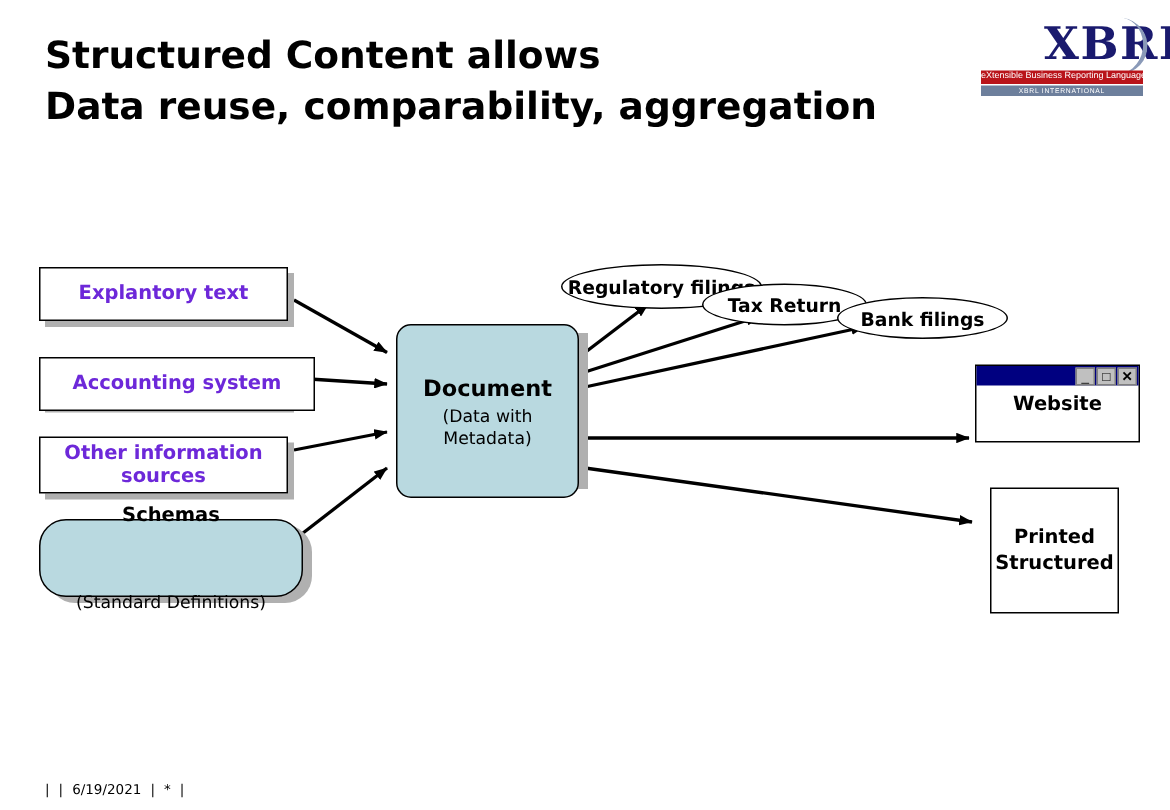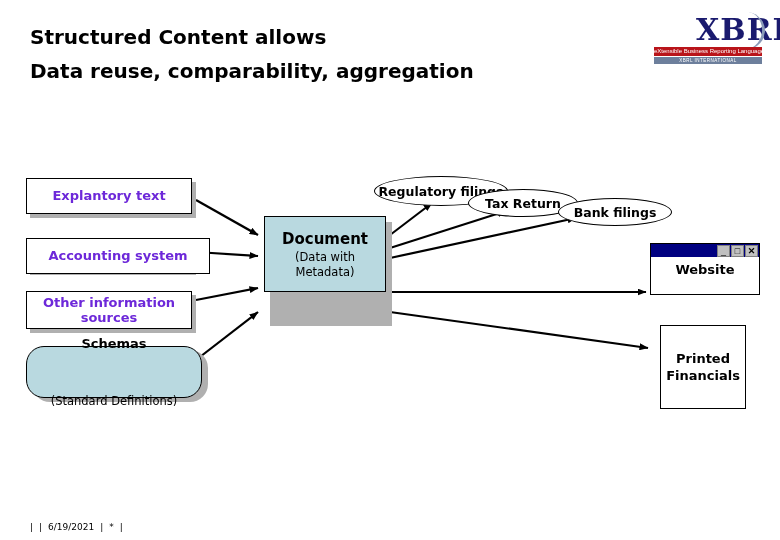--- a/index.html
+++ b/index.html
@@ -23,21 +23,21 @@
 
   
   .title-block {
     position: absolute;
     left: 30px;
     top: 20px;
     width: 620px;
   }
   .title-line {
     font-family: "DejaVu Sans", sans-serif;
-    font-size: 20px;
+    font-size: 25px;
     font-weight: bold;
     color: #000000;
     line-height: 34px;
     letter-spacing: 0px;
     white-space: nowrap;
   }
 
   
   .logo {
     position: absolute;
@@ -342,21 +342,21 @@
     <span>Other information sources</span>
   </div>
 
   <div class="shadow" style="left:32px; top:350px; width:176px; height:52px; border-radius:18px;"></div>
   <div class="schemas" style="left:26px; top:346px; width:176px; height:52px; z-index:2;">
     <div class="s-title">Schemas</div>
     <div class="s-sub">(Standard Definitions)</div>
   </div>
 
   <div class="shadow" style="left:270px; top:222px; width:122px; height:104px;"></div>
-  <div class="docbox" style="left:264px; top:216px; width:122px; height:76px; z-index:2;">
+  <div class="docbox" style="left:264px; top:216px; width:122px; height:116px; z-index:2;border-radius:10px;">
     <div class="d-title">Document</div>
     <div class="d-sub">(Data with</div>
     <div class="d-sub">Metadata)</div>
   </div>
 
   <div class="ellipse" style="left:374px; top:176px; width:134px; height:30px; font-size:12.5px; z-index:3;">
     <span>Regulatory filings</span>
   </div>
   <div class="ellipse" style="left:558px; top:198px; width:114px; height:28px; font-size:12.5px; z-index:5;">
     <span>Bank filings</span>
@@ -371,21 +371,21 @@
         <div class="win-btn">_</div>
         <div class="win-btn">□</div>
         <div class="win-btn close">✕</div>
       </div>
     </div>
     <div class="win-label">Website</div>
   </div>
 
   <div class="printbox" style="left:660px; top:325px; width:86px; height:84px; flex-direction:column;">
     <div>Printed</div>
-    <div>Financials</div>
+    <div>Structured</div>
   </div>
 
   <div class="footer">
     <span class="sep">|</span>
     <span class="sep">|</span>
     <span>6/19/2021</span>
     <span class="sep">|</span>
     <span>*</span>
     <span class="sep">|</span>
   </div>

